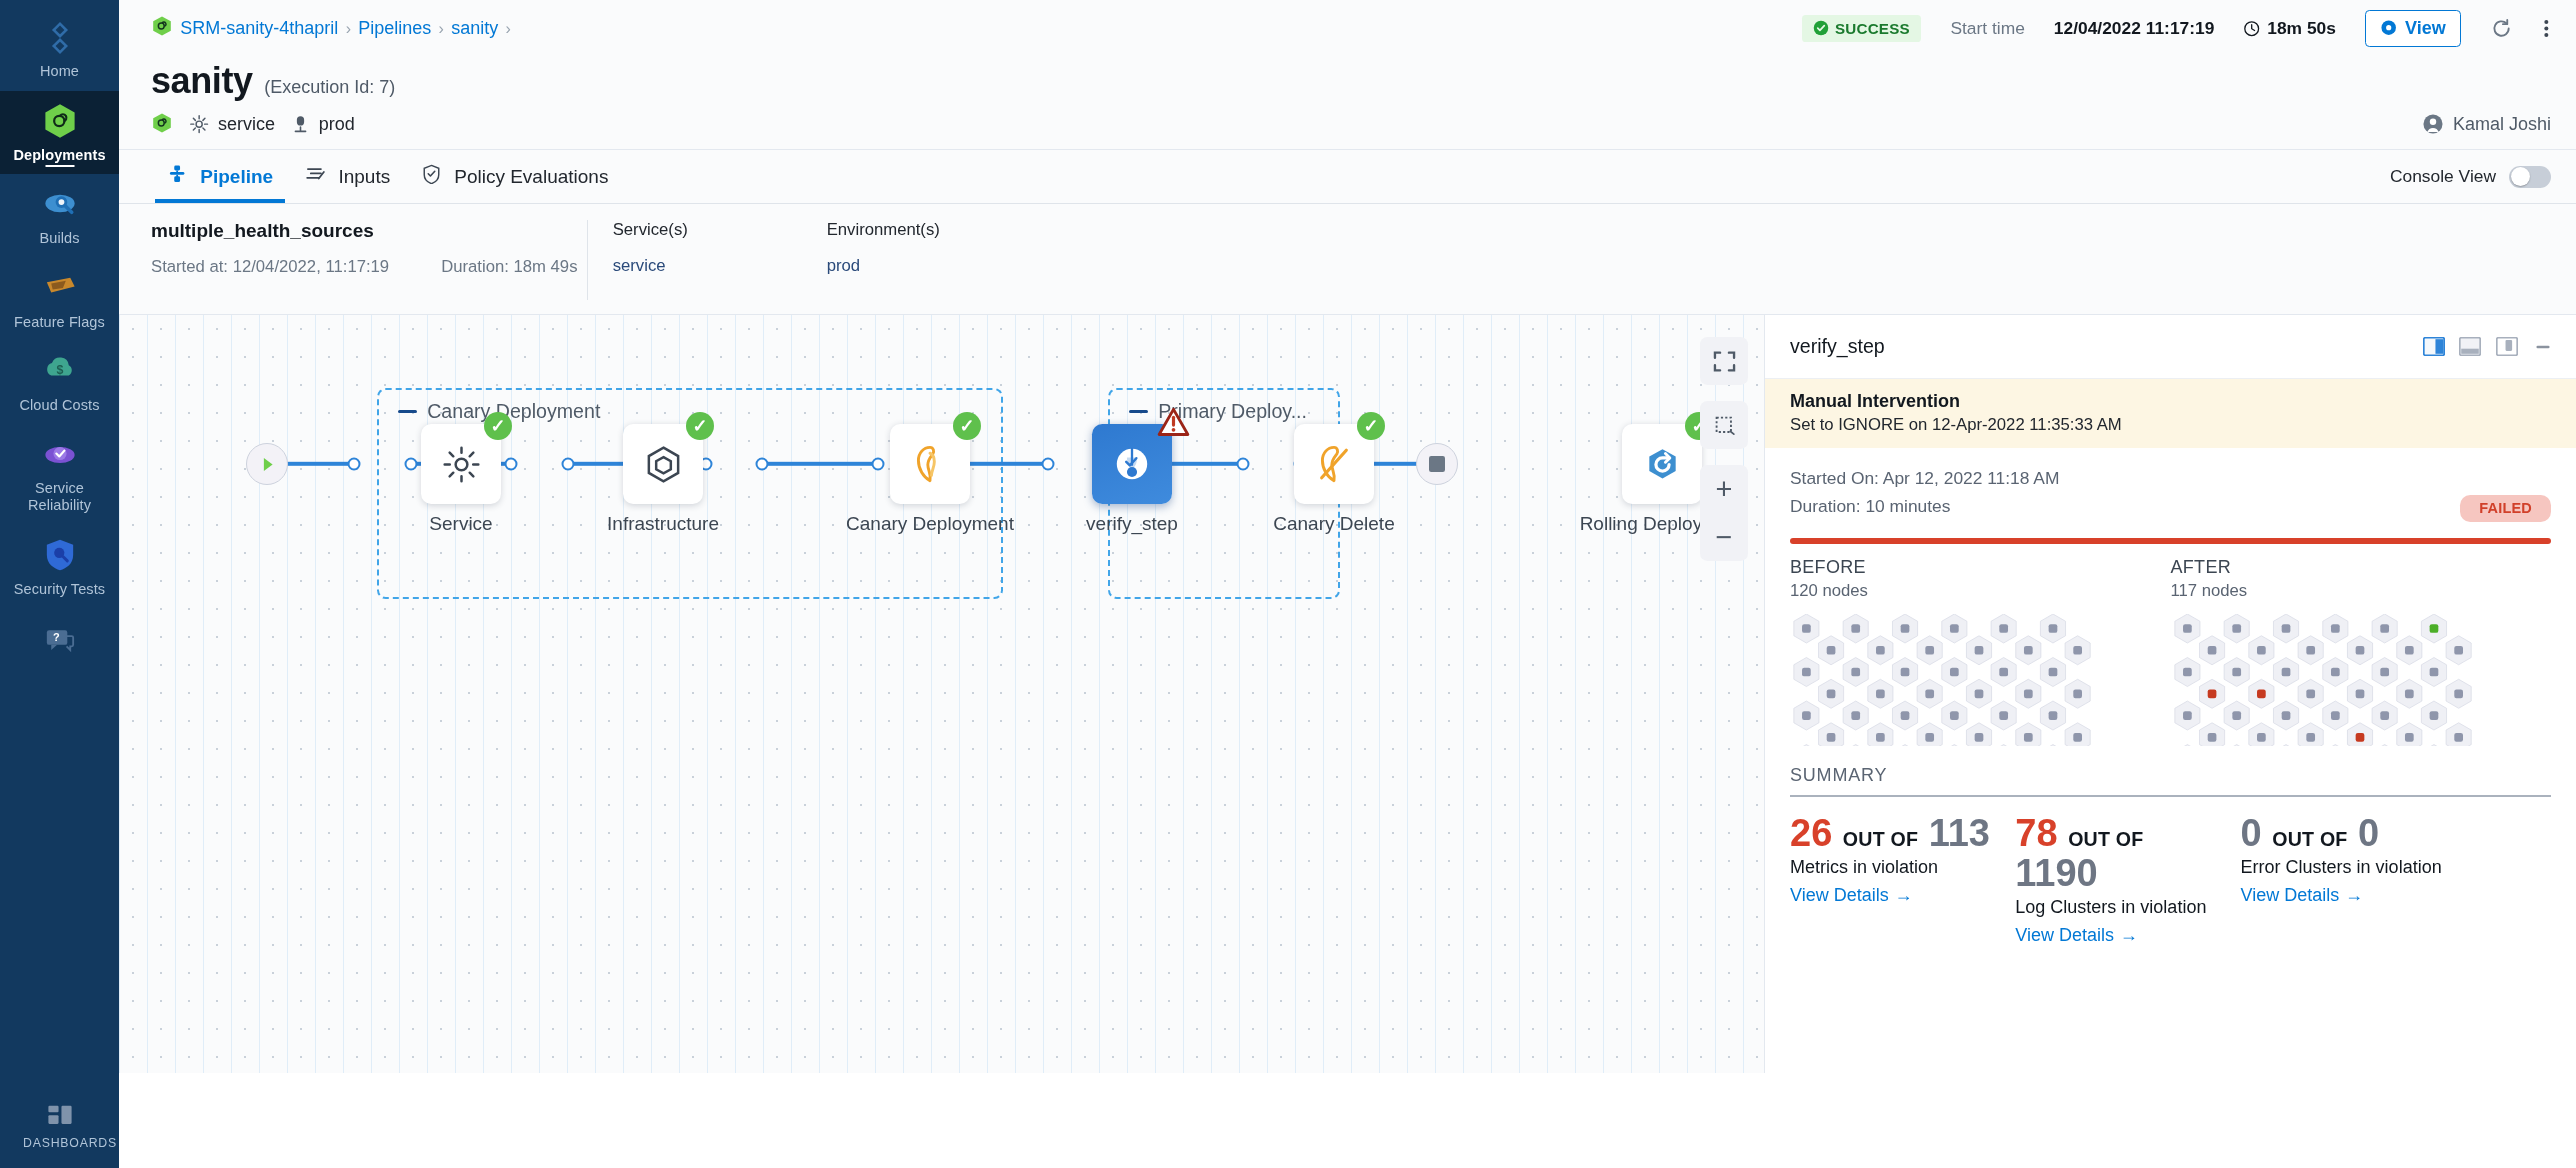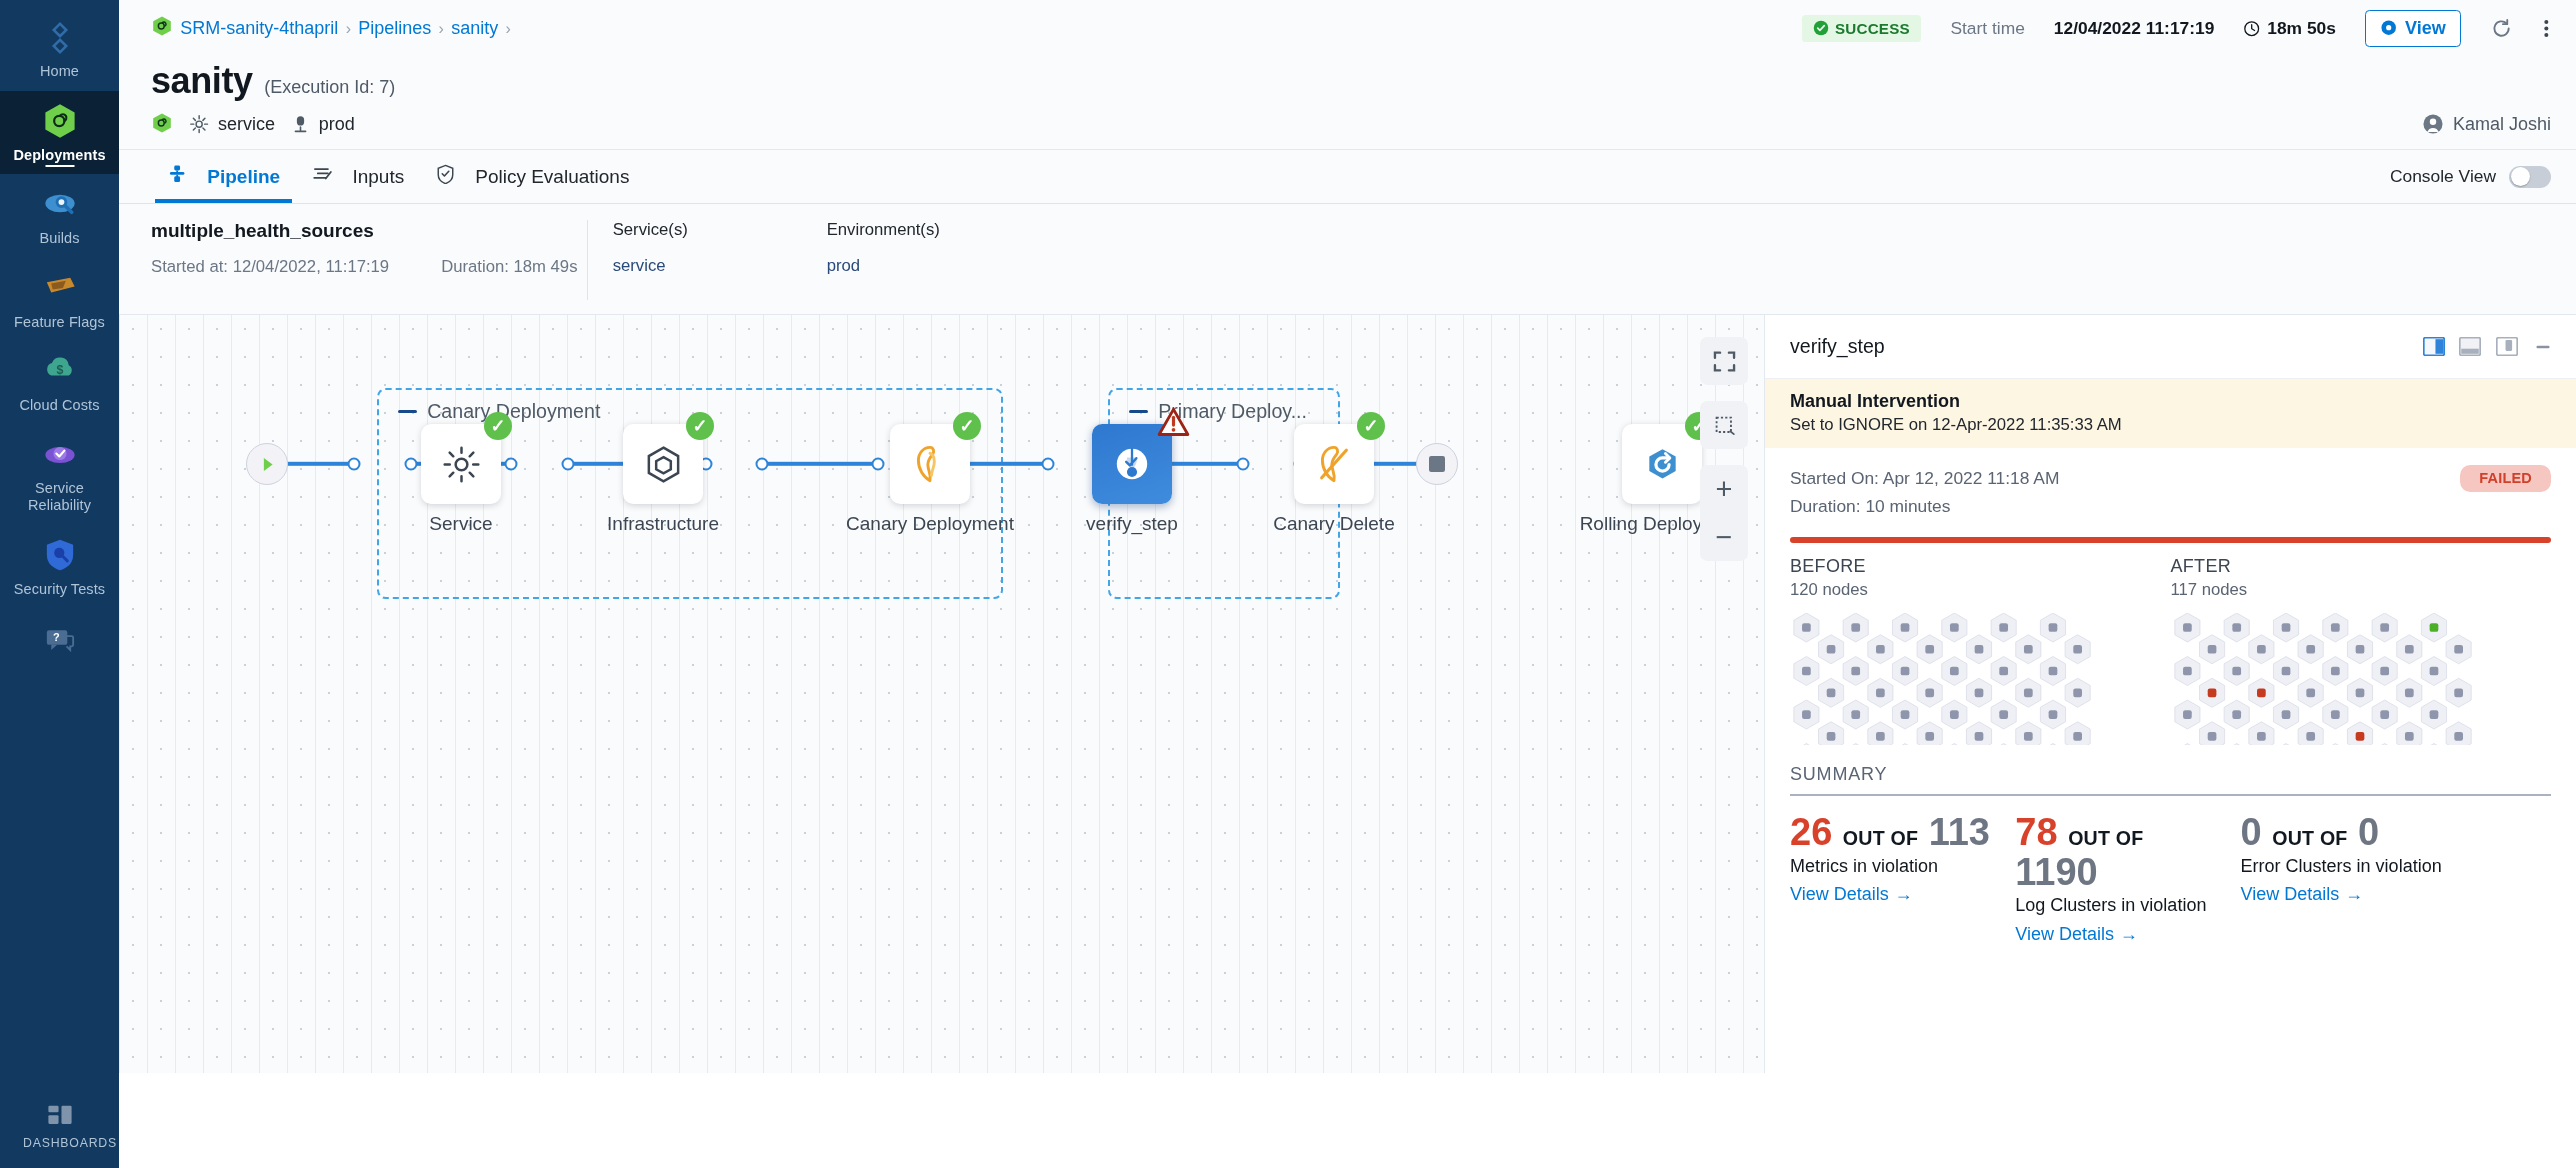--- a/index.html
+++ b/index.html
@@ -77,21 +77,21 @@
   .meta-item { display: flex; align-items: center; gap: 8.7px; font-size: 18px; color: #22272e; }
   .meta-user { margin-left: auto; display: flex; align-items: center; gap: 8.7px;
                font-size: 18px; color: #4f5a67; }
 
   
   .tabs-row {
     border-top: 0.7px solid #e3e8ef; border-bottom: 0.7px solid #dfe4ea;
     background: #fafbfc; display: flex; align-items: stretch; padding-left: 32px;
     height: 55px;
   }
-  .tab { display: flex; align-items: center; gap: 20px; padding: 0 16px;
+  .tab { display: flex; align-items: center; gap: 13px; padding: 0 16px;
          font-size: 19px; color: #22272e; cursor: pointer; position: relative; }
   .tab.active { color: #0278d5; font-weight: 700; }
   .tab.active::after { content: ""; position: absolute; left: 4.4px; right: 4.4px;
                        bottom: 0; height: 3.6px; background: #0278d5; }
   .console-toggle { margin-left: auto; display: flex; align-items: center;
                     gap: 13px; padding-right: 25px; font-size: 17.4px; color: #22272e; }
   .switch { width: 42px; height: 22px; border-radius: 11px; background: #c7ced8;
             position: relative; cursor: pointer; }
   .switch .knob { position: absolute; top: 1.5px; left: 1.5px; width: 19px; height: 19px;
                   border-radius: 50%; background: #fff; box-shadow: 0 0.7px 1.5px rgba(0,0,0,.3); }
@@ -175,21 +175,21 @@
 
   .mi-banner { background: #fdf6e3; padding: 11.6px 25px 13px; }
   .mi-title { font-size: 18px; font-weight: 700; color: #12181f; }
   .mi-sub { font-size: 16.7px; color: #22272e; margin-top: 2.9px; }
 
   .panel-body { padding: 17.4px 25px 0; flex: 1 1 auto; overflow: hidden; }
   .run-meta { display: flex; align-items: flex-start; }
   .run-meta .txt { font-size: 17.4px; color: #5a6472; line-height: 1.6; }
   .badge-failed { margin-left: auto; background: #f6c6c0; color: #d1402a;
                   font-size: 14.5px; font-weight: 700; letter-spacing: 0.2px;
-                  padding: 5.1px 19px 5.8px; border-radius: 10.2px; }
+                  padding: 5.1px 19px 5.8px; border-radius: 10.2px; margin-top: 30px; }
   .fail-bar { height: 6.5px; background: #d8412a; border-radius: 3.6px; margin: 16px 0 13px; }
 
   .ba-row { display: flex; gap: 0; }
   .ba-col { width: 392px; }
   .ba-col .hd { font-size: 18px; color: #3c4652; letter-spacing: 0.3px; }
   .ba-col .nodes { font-size: 16.7px; color: #5a6472; margin-top: 2.9px; }
   .hexwrap { margin-top: 13px; height: 132px; overflow: hidden; position: relative; width: 349px; }
 
   .summary-hd { font-size: 18px; color: #5a6472; letter-spacing: 0.8px;
                 margin-top: 19px; padding-bottom: 8.7px; border-bottom: 2.2px solid #aab2bd; }

